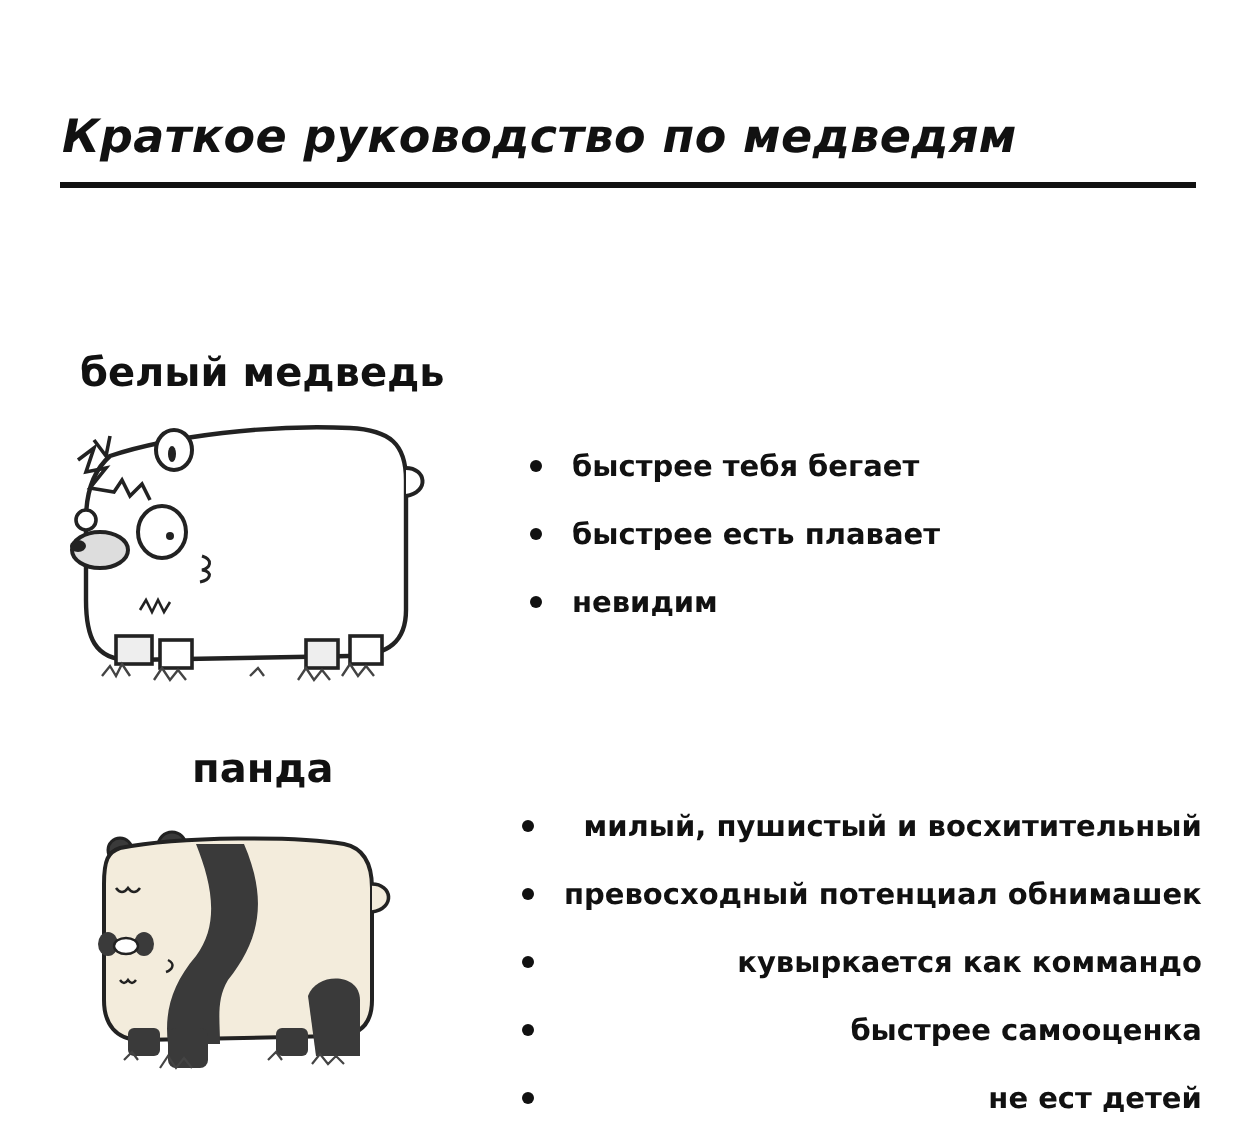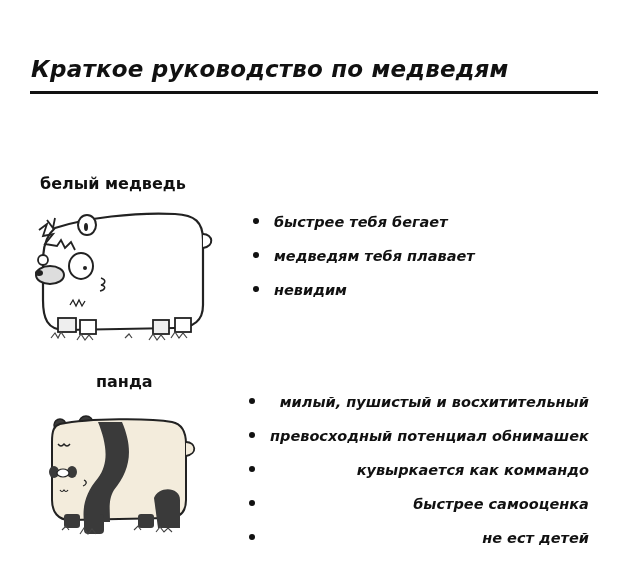--- a/index.html
+++ b/index.html
@@ -1,22 +1,22 @@
 <!DOCTYPE html>
 <html><head>
 <meta charset="utf-8">
 <style>
   html, body { margin: 0; padding: 0; background: #ffffff; }
   body { width: 620px; height: 561px; position: relative; overflow: hidden;
          font-family: "DejaVu Sans", sans-serif; color: #111; }
   .title { position: absolute; left: 31px; top: 56px; font-size: 23px; font-weight: bold;
            font-style: italic; letter-spacing: 0.2px; white-space: nowrap; }
   .title-underline { position: absolute; left: 30px; top: 91px; width: 568px; height: 3px; background: #111; }
-  .section-label { position: absolute; font-size: 16px; font-weight: bold; white-space: nowrap; }
-  .bullets { position: absolute; list-style: none; margin: 0; padding: 0; font-style: italic; }
+  .section-label { position: absolute; font-size: 20px; font-weight: bold; white-space: nowrap; }
+  .bullets { position: absolute; list-style: none; margin: 12px; padding: 0; }
   .bullets li { position: relative; font-size: 14.5px; font-weight: bold; height: 34px; line-height: 20px; white-space: nowrap; padding-left: 21px; }
   .bullets li .dot { position: absolute; left: 0; top: 6px; width: 6px; height: 6px; border-radius: 50%; background: #111; }
   .art { position: absolute; }
 </style>
 </head>
 <body>
 
 <div class="title">Краткое руководство по медведям</div>
 <div class="title-underline"></div>
 
@@ -48,21 +48,21 @@
   <rect x="33" y="118" width="18" height="14" fill="#eee" stroke="#222" stroke-width="1.8"></rect>
   <rect x="55" y="120" width="16" height="14" fill="#fff" stroke="#222" stroke-width="1.8"></rect>
   <rect x="128" y="120" width="16" height="14" fill="#eee" stroke="#222" stroke-width="1.8"></rect>
   <rect x="150" y="118" width="16" height="14" fill="#fff" stroke="#222" stroke-width="1.8"></rect>
 
   <path d="M26 138 L30 133 L33 138 L36 132 L40 138 M52 140 L56 134 L60 140 L64 135 L68 140 M100 138 L104 134 L107 138 M124 140 L128 134 L132 140 L136 135 L140 140 M146 138 L150 132 L154 138 L158 133 L162 138" fill="none" stroke="#444" stroke-width="1.2"></path>
 </svg>
 
 <ul class="bullets" style="left:253px; top:212px;">
   <li><span class="dot"></span><span>быстрее тебя бегает</span></li>
-  <li><span class="dot"></span><span>медведям тебя плавает</span></li>
+  <li><span class="dot"></span><span>быстрее есть плавает</span></li>
   <li><span class="dot"></span><span>невидим</span></li>
 </ul>
 
 <div class="section-label" style="left:96px; top:372px;">панда</div>
 
 <svg class="art" style="left:40px; top:410px;" width="160" height="130" viewBox="0 0 160 130">
 
   <circle cx="20" cy="15" r="6" fill="#3a3a3a" stroke="#222" stroke-width="1.5"></circle>
   <circle cx="46" cy="13" r="7" fill="#3a3a3a" stroke="#222" stroke-width="1.5"></circle>
 

